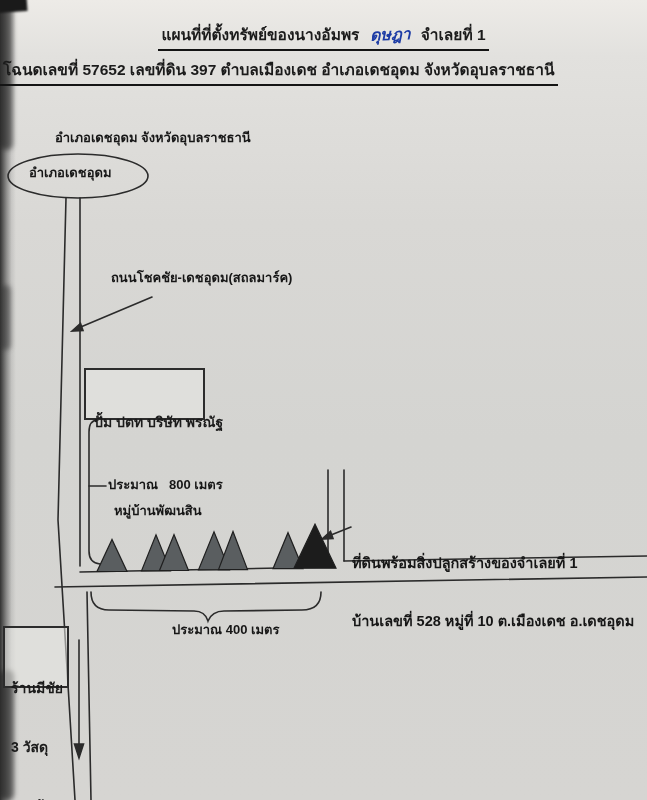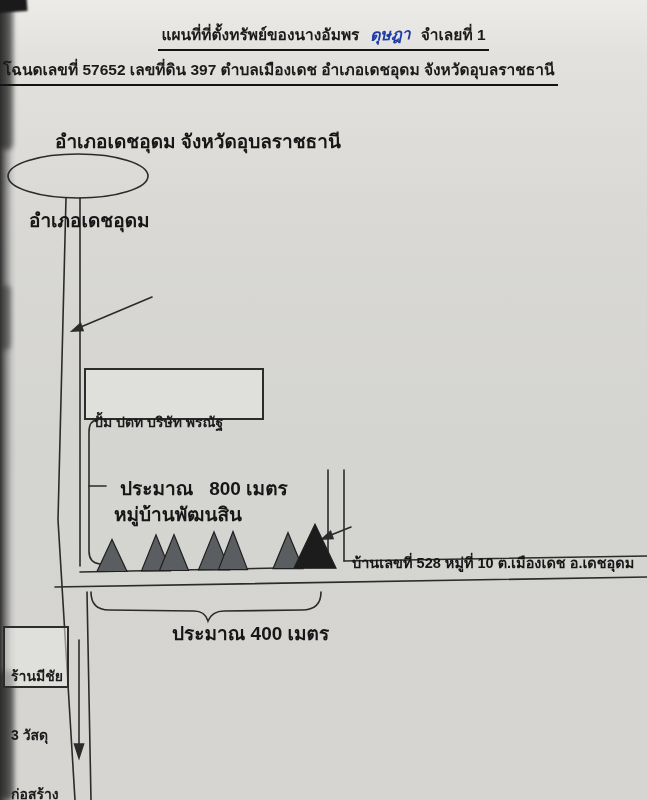--- a/index.html
+++ b/index.html
@@ -13,40 +13,40 @@
   .edge-strip { position:absolute; left:0; top:0; bottom:0; width:16px;
     background:linear-gradient(90deg, rgba(28,28,28,.88) 0%, rgba(70,70,70,.5) 42%, rgba(130,130,130,.22) 72%, rgba(200,200,200,0) 100%); }
   .blob { position:absolute; filter:blur(2.5px); border-radius:6px; }
   .blob.b1 { left:0; top:0; width:13px; height:150px; background:rgba(22,22,22,.55); }
   .blob.b2 { left:0; top:285px; width:11px; height:65px; background:rgba(40,40,40,.45); }
   .blob.b3 { left:0; bottom:0; width:14px; height:130px; background:rgba(25,25,25,.6); }
   .corner-mark { position:absolute; left:-3px; top:-4px; width:30px; height:16px;
     background:#1a1a1a; transform:rotate(-4deg); filter:blur(1.2px); }
 
   .abs { position:absolute; }
-  .lbl { font-weight:600; font-size:19px; color:#161616; white-space:pre; line-height:1.3; }
+  .lbl { font-weight:600; font-size:13px; color:#161616; white-space:pre; line-height:1.3; }
 
   .title-wrap { left:0; right:0; top:22px; text-align:center; }
   .title-inner { display:inline-block; border-bottom:2px solid #141414; padding:0 3px 2px 3px;
     font-weight:700; font-size:15.5px; }
   .title-wrap2 { left:0; right:0; top:57px; text-align:left; }
   .handwritten { color:#1d3ca5; font-weight:600; font-style:italic; font-size:16px;
     display:inline-block; transform:rotate(-2deg); margin:0 6px; }
 
   .map-svg { position:absolute; left:0; top:0; width:647px; height:800px; }
 
   .box { position:absolute; border:2px solid #2c2c2c; background:rgba(232,231,228,.55);
     font-weight:600; font-size:14px; line-height:1.4; padding:4px 8px; white-space:pre; }
-  .gas-box { left:84px; top:368px; width:180px; height:52px; }
-  .shop-box { left:3px; top:626px; width:66px; height:62px; padding:0 6px; }
+  .gas-box { left:84px; top:368px; width:121px; height:52px; }
+  .shop-box { left:3px; top:626px; width:66px; height:62px; padding:12px 6px; }
 
   .district-caption { left:55px; top:130px; }
-  .oval-label { left:29px; top:165px;margin-top:44px; }
+  .oval-label { left:29px; top:165px; }
   .road-label { left:111px; top:270px; }
-  .d800-label { left:120px; top:477px; }
+  .d800-label { left:108px; top:477px; }
   .village-label { left:114px; top:503px;text-align:center; }
   .property-label { left:352px; top:516px; font-size:14.5px; line-height:1.32; }
   .d500-label { left:172px; top:622px; }
   .south-label { left:84px; top:693px; }
 </style>
 </head>
 <body>
 
 <div class="page">
 
@@ -102,29 +102,31 @@
         <polygon points="159.5,570.496 188.5,570.496 174,534.496" fill="#5a5e60" stroke="#1f1f1f" stroke-width="1.2"></polygon>
         <polygon points="198.5,569.856 229.5,569.856 214,531.856" fill="#5a5e60" stroke="#1f1f1f" stroke-width="1.2"></polygon>
         <polygon points="218.5,569.552 247.5,569.552 233,531.552" fill="#5a5e60" stroke="#1f1f1f" stroke-width="1.2"></polygon>
         <polygon points="273,568.672 303,568.672 288,532.672" fill="#5a5e60" stroke="#1f1f1f" stroke-width="1.2"></polygon>
         <polygon points="294,568.24 336,568.24 315,524.24" fill="#1c1c1c" stroke="#1f1f1f" stroke-width="1.2"></polygon>
       </g>
   </svg>
 
   <div class="abs lbl district-caption">อำเภอเดชอุดม จังหวัดอุบลราชธานี</div>
   <div class="abs lbl oval-label">อำเภอเดชอุดม</div>
+  <div class="abs lbl road-label">ถนนโชคชัย-เดชอุดม(สถลมาร์ค)</div>
 
   <div class="box gas-box">
     <div>ปั้ม ปตท บริษัท พรณัฐ</div>
   </div>
 
   <div class="abs lbl d800-label">ประมาณ   800 เมตร</div>
   <div class="abs lbl village-label">หมู่บ้านพัฒนสิน</div>
 
   <div class="abs lbl property-label">
+    <div>ที่ดินพร้อมสิ่งปลูกสร้างของจำเลยที่ 1</div>
     <div>บ้านเลขที่ 528 หมู่ที่ 10 ต.เมืองเดช อ.เดชอุดม</div>
   </div>
 
   <div class="abs lbl d500-label">ประมาณ 400 เมตร</div>
 
   <div class="box shop-box">
     <div>ร้านมีชัย</div>
     <div>3 วัสดุ</div>
     <div>ก่อสร้าง</div>
   </div>

